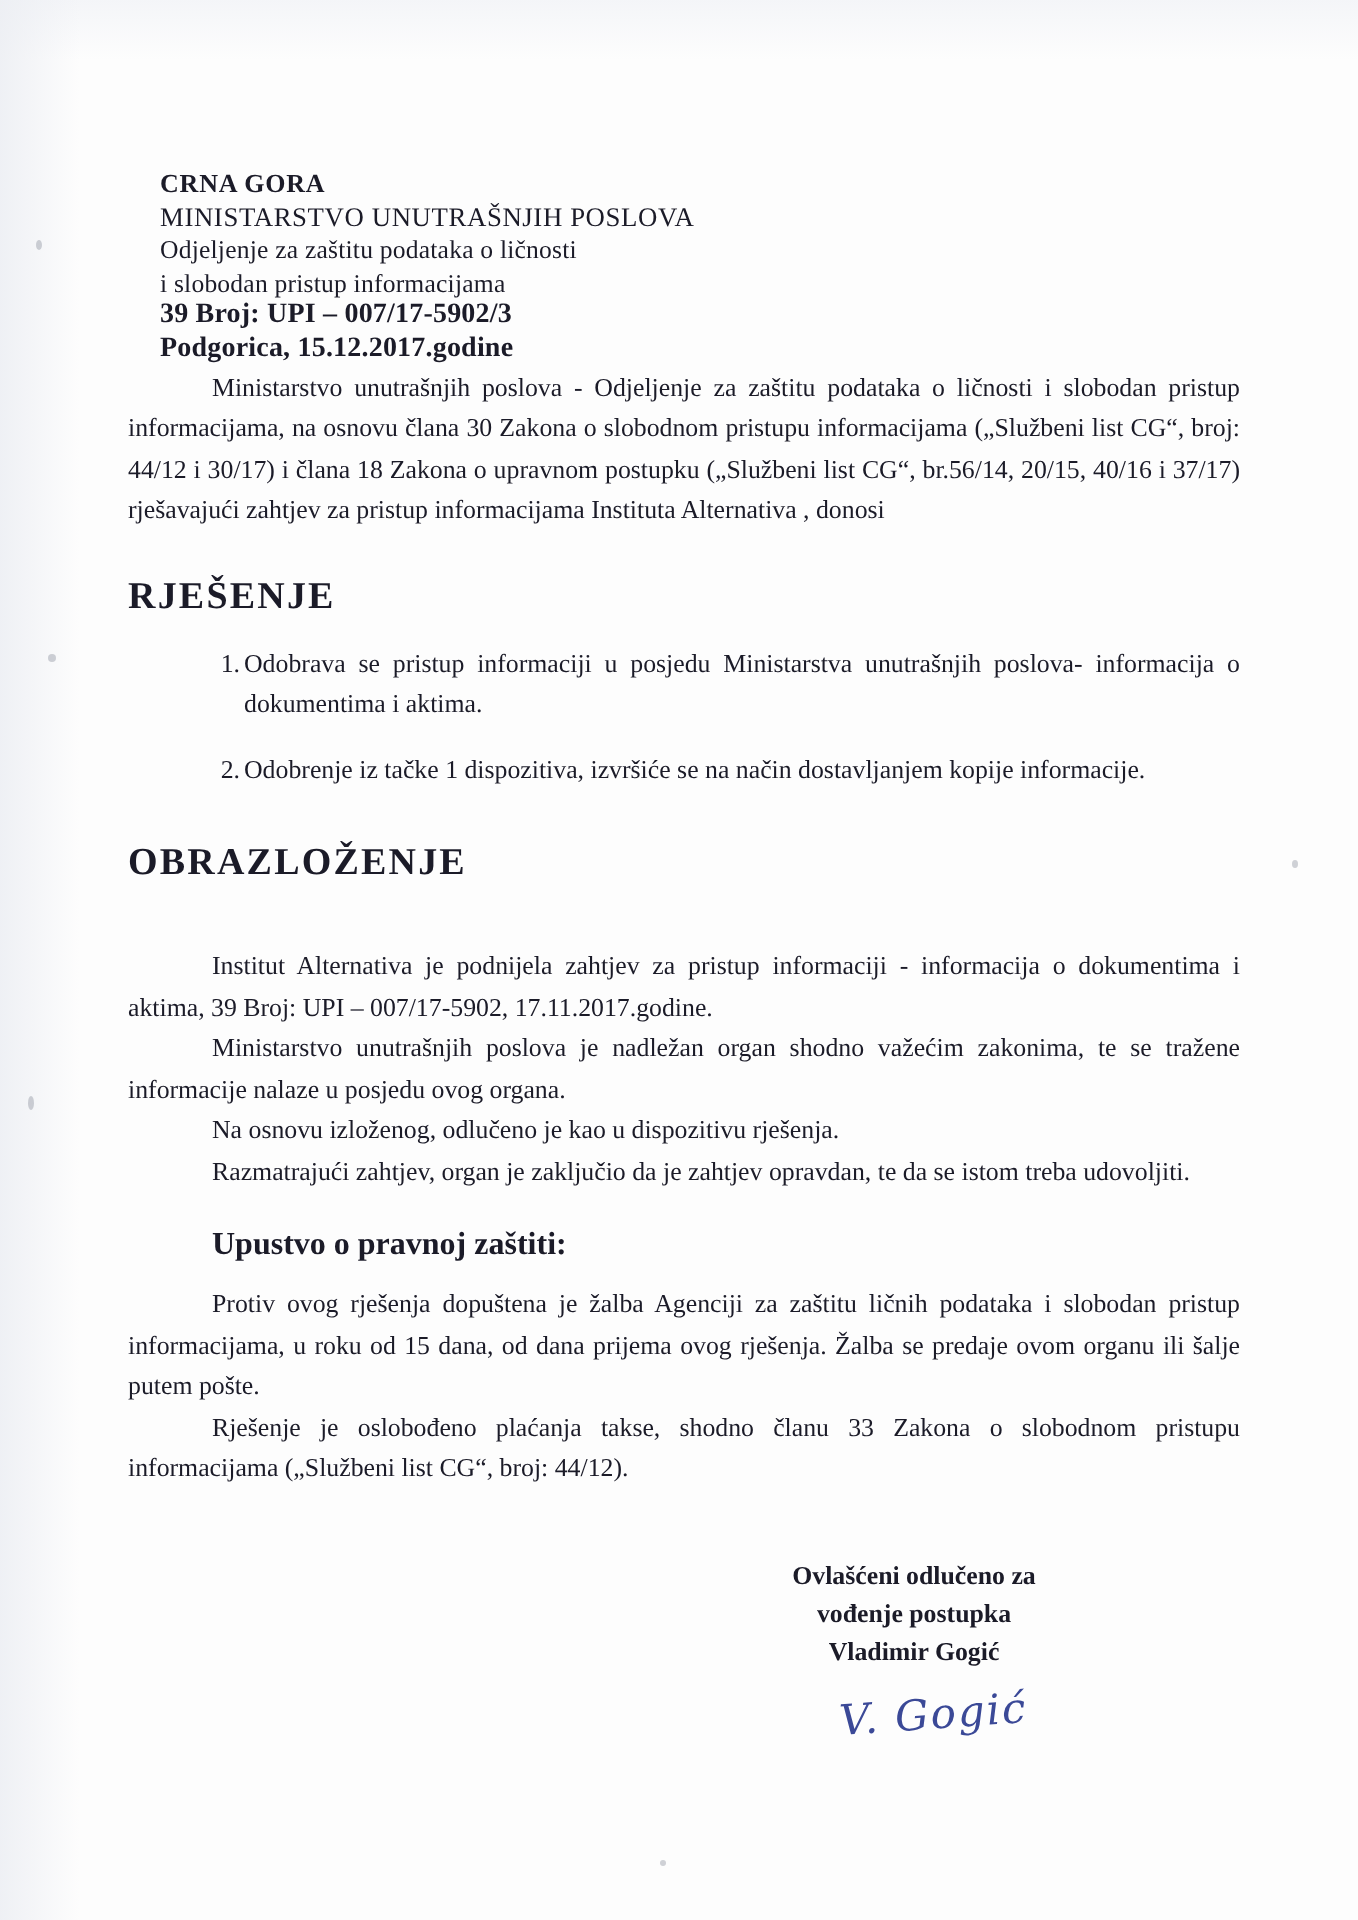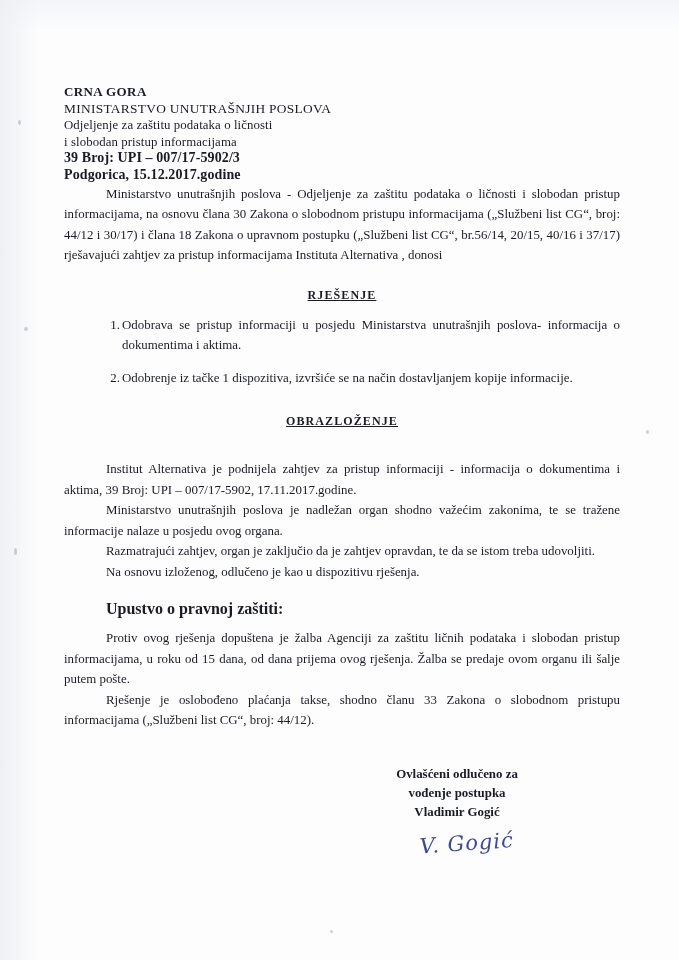--- a/index.html
+++ b/index.html
@@ -30,20 +30,21 @@
     position: absolute;
     left: 64px;
     top: 84px;
     width: 556px;
   }
 
   .letterhead {
     font-size: 12.6px;
     line-height: 16.6px;
     letter-spacing: .1px;
+    margin-left: 16px;
   }
   .letterhead .l1 {
     font-family: "Liberation Serif", serif;
     font-weight: bold;
     font-size: 13px;
     letter-spacing: .4px;
   }
   .letterhead .l2 {
     font-weight: normal;
     font-size: 13.4px;
@@ -65,27 +66,26 @@
     line-height: 20.5px;
     text-align: justify;
     text-justify: inter-word;
   }
   .intro .indent {
     display: inline-block;
     width: 42px;
   }
 
   .doc-heading {
-    text-align: center;
-    font-weight: bold;
-    font-size: 12px;
+    text-align: left;
+    font-weight: bold;
+    font-size: 19px;
     letter-spacing: 1.1px;
     margin-top: 22px;
     margin-bottom: 12px;
-    text-decoration: underline;
   }
   .doc-heading.obrazlozenje {
     margin-top: 26px;
     margin-bottom: 30px;
   }
 
   ol.points {
     margin: 0;
     padding: 0 0 0 40px;
     list-style: none;
@@ -189,22 +189,22 @@
       <li>
         <span class="num">2.</span>
         <span>Odobrenje iz tačke 1 dispozitiva, izvršiće se na način dostavljanjem kopije informacije.</span>
       </li>
     </ol>
 
     <div class="doc-heading obrazlozenje">OBRAZLOŽENJE</div>
 
     <div class="para"><span class="indent"></span><span>Institut Alternativa je podnijela zahtjev za pristup informaciji - informacija o dokumentima i aktima, 39 Broj: UPI – 007/17-5902, 17.11.2017.godine.</span></div>
     <div class="para"><span class="indent"></span><span>Ministarstvo unutrašnjih poslova je nadležan organ shodno važećim zakonima, te se tražene informacije nalaze u posjedu ovog organa.</span></div>
+    <div class="para"><span class="indent"></span><span>Na osnovu izloženog, odlučeno je kao u dispozitivu rješenja.</span></div>
     <div class="para"><span class="indent"></span><span>Razmatrajući zahtjev, organ je zaključio da je zahtjev opravdan, te da se istom treba udovoljiti.</span></div>
-    <div class="para"><span class="indent"></span><span>Na osnovu izloženog, odlučeno je kao u dispozitivu rješenja.</span></div>
 
     <div class="subheading">Upustvo o pravnoj zaštiti:</div>
 
     <div class="para"><span class="indent"></span><span>Protiv ovog rješenja dopuštena je žalba Agenciji za zaštitu ličnih podataka i slobodan  pristup informacijama, u roku od 15 dana, od dana prijema ovog rješenja. Žalba se predaje ovom organu ili šalje putem pošte.</span></div>
     <div class="para"><span class="indent"></span><span>Rješenje je oslobođeno plaćanja takse, shodno članu 33 Zakona o slobodnom pristupu informacijama („Službeni list CG“, broj: 44/12).</span></div>
 
     <div class="signature">
       <div>Ovlašćeni odlučeno za</div>
       <div>vođenje postupka</div>
       <div>Vladimir Gogić</div>

